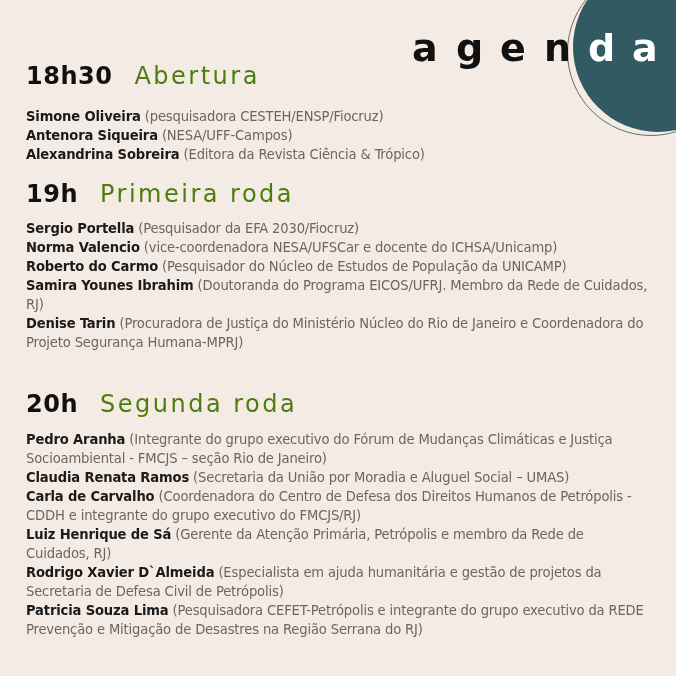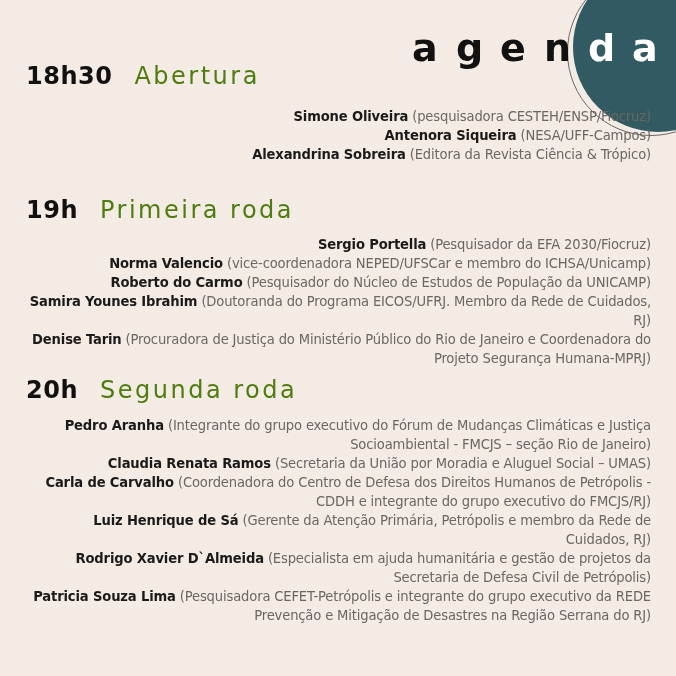--- a/index.html
+++ b/index.html
@@ -29,21 +29,21 @@
   .section { position:absolute; left:26px; }
   .heading { display:flex; align-items:flex-start; height:34px; }
   .time {
     font-family:"DejaVu Sans", sans-serif; font-weight:bold; font-size:24px;
     color:#111; letter-spacing:0.5px;
   }
   .htitle {
     font-family:"DejaVu Sans", sans-serif; font-size:24px; color:#4d7c0f;
     letter-spacing:2.5px; margin-left:22px;
   }
-  .list { margin-top:10px;text-align:right; }
+  .list { margin-top:10px; }
   .entry {
     font-size:14.6px; line-height:19px; letter-spacing:-0.15px;
     width:625px;
   }
   .name { font-weight:bold; color:#1a1a1a; font-weight:600; }
   .role { color:#6a6662; }
 </style>
 </head>
 <body>
 
@@ -64,35 +64,35 @@
     <span class="time">18h30</span>
     <span class="htitle">Abertura</span>
   </div>
   <div class="list">
     <div class="entry"><span class="name">Simone Oliveira</span> <span class="role">(pesquisadora CESTEH/ENSP/Fiocruz)</span></div>
     <div class="entry"><span class="name">Antenora Siqueira</span> <span class="role">(NESA/UFF-Campos)</span></div>
     <div class="entry"><span class="name">Alexandrina Sobreira</span> <span class="role">(Editora da Revista Ciência &amp; Trópico)</span></div>
   </div>
 </div>
 
-<div class="section" style="top:196px;">
+<div class="section" style="top:180px;">
   <div class="heading">
     <span class="time">19h</span>
     <span class="htitle">Primeira roda</span>
   </div>
   <div class="list" style="margin-top:4px;">
     <div class="entry"><span class="name">Sergio Portella</span> <span class="role">(Pesquisador da EFA 2030/Fiocruz)</span></div>
-    <div class="entry"><span class="name">Norma Valencio</span> <span class="role">(vice-coordenadora NEPED/UFSCar e membro do ICHSA/Unicamp)</span></div>
+    <div class="entry"><span class="name">Norma Valencio</span> <span class="role">(vice-coordenadora NESA/UFSCar e docente do ICHSA/Unicamp)</span></div>
     <div class="entry"><span class="name">Roberto do Carmo</span> <span class="role">(Pesquisador do Núcleo de Estudos de População da UNICAMP)</span></div>
     <div class="entry"><span class="name">Samira Younes Ibrahim</span> <span class="role">(Doutoranda do Programa EICOS/UFRJ. Membro da Rede de Cuidados, RJ)</span></div>
-    <div class="entry"><span class="name">Denise Tarin</span> <span class="role">(Procuradora de Justiça do Ministério Público do Rio de Janeiro e Coordenadora do Projeto Segurança Humana-MPRJ)</span></div>
+    <div class="entry"><span class="name">Denise Tarin</span> <span class="role">(Procuradora de Justiça do Ministério Núcleo do Rio de Janeiro e Coordenadora do Projeto Segurança Humana-MPRJ)</span></div>
   </div>
 </div>
 
-<div class="section" style="top:376px;">
+<div class="section" style="top:390px;">
   <div class="heading">
     <span class="time">20h</span>
     <span class="htitle">Segunda roda</span>
   </div>
   <div class="list" style="margin-top:5px;">
     <div class="entry"><span class="name">Pedro Aranha</span> <span class="role">(Integrante do grupo executivo do Fórum de Mudanças Climáticas e Justiça Socioambiental - FMCJS – seção Rio de Janeiro)</span></div>
     <div class="entry"><span class="name">Claudia Renata Ramos</span> <span class="role">(Secretaria da União por Moradia e Aluguel Social – UMAS)</span></div>
     <div class="entry"><span class="name">Carla de Carvalho</span> <span class="role">(Coordenadora do Centro de Defesa dos Direitos Humanos de Petrópolis - CDDH e integrante do grupo executivo do FMCJS/RJ)</span></div>
     <div class="entry"><span class="name">Luiz Henrique de Sá</span> <span class="role">(Gerente da Atenção Primária, Petrópolis e membro da Rede de Cuidados, RJ)</span></div>
     <div class="entry"><span class="name">Rodrigo Xavier D`Almeida</span> <span class="role">(Especialista em ajuda humanitária e gestão de projetos da Secretaria de Defesa Civil de Petrópolis)</span></div>

